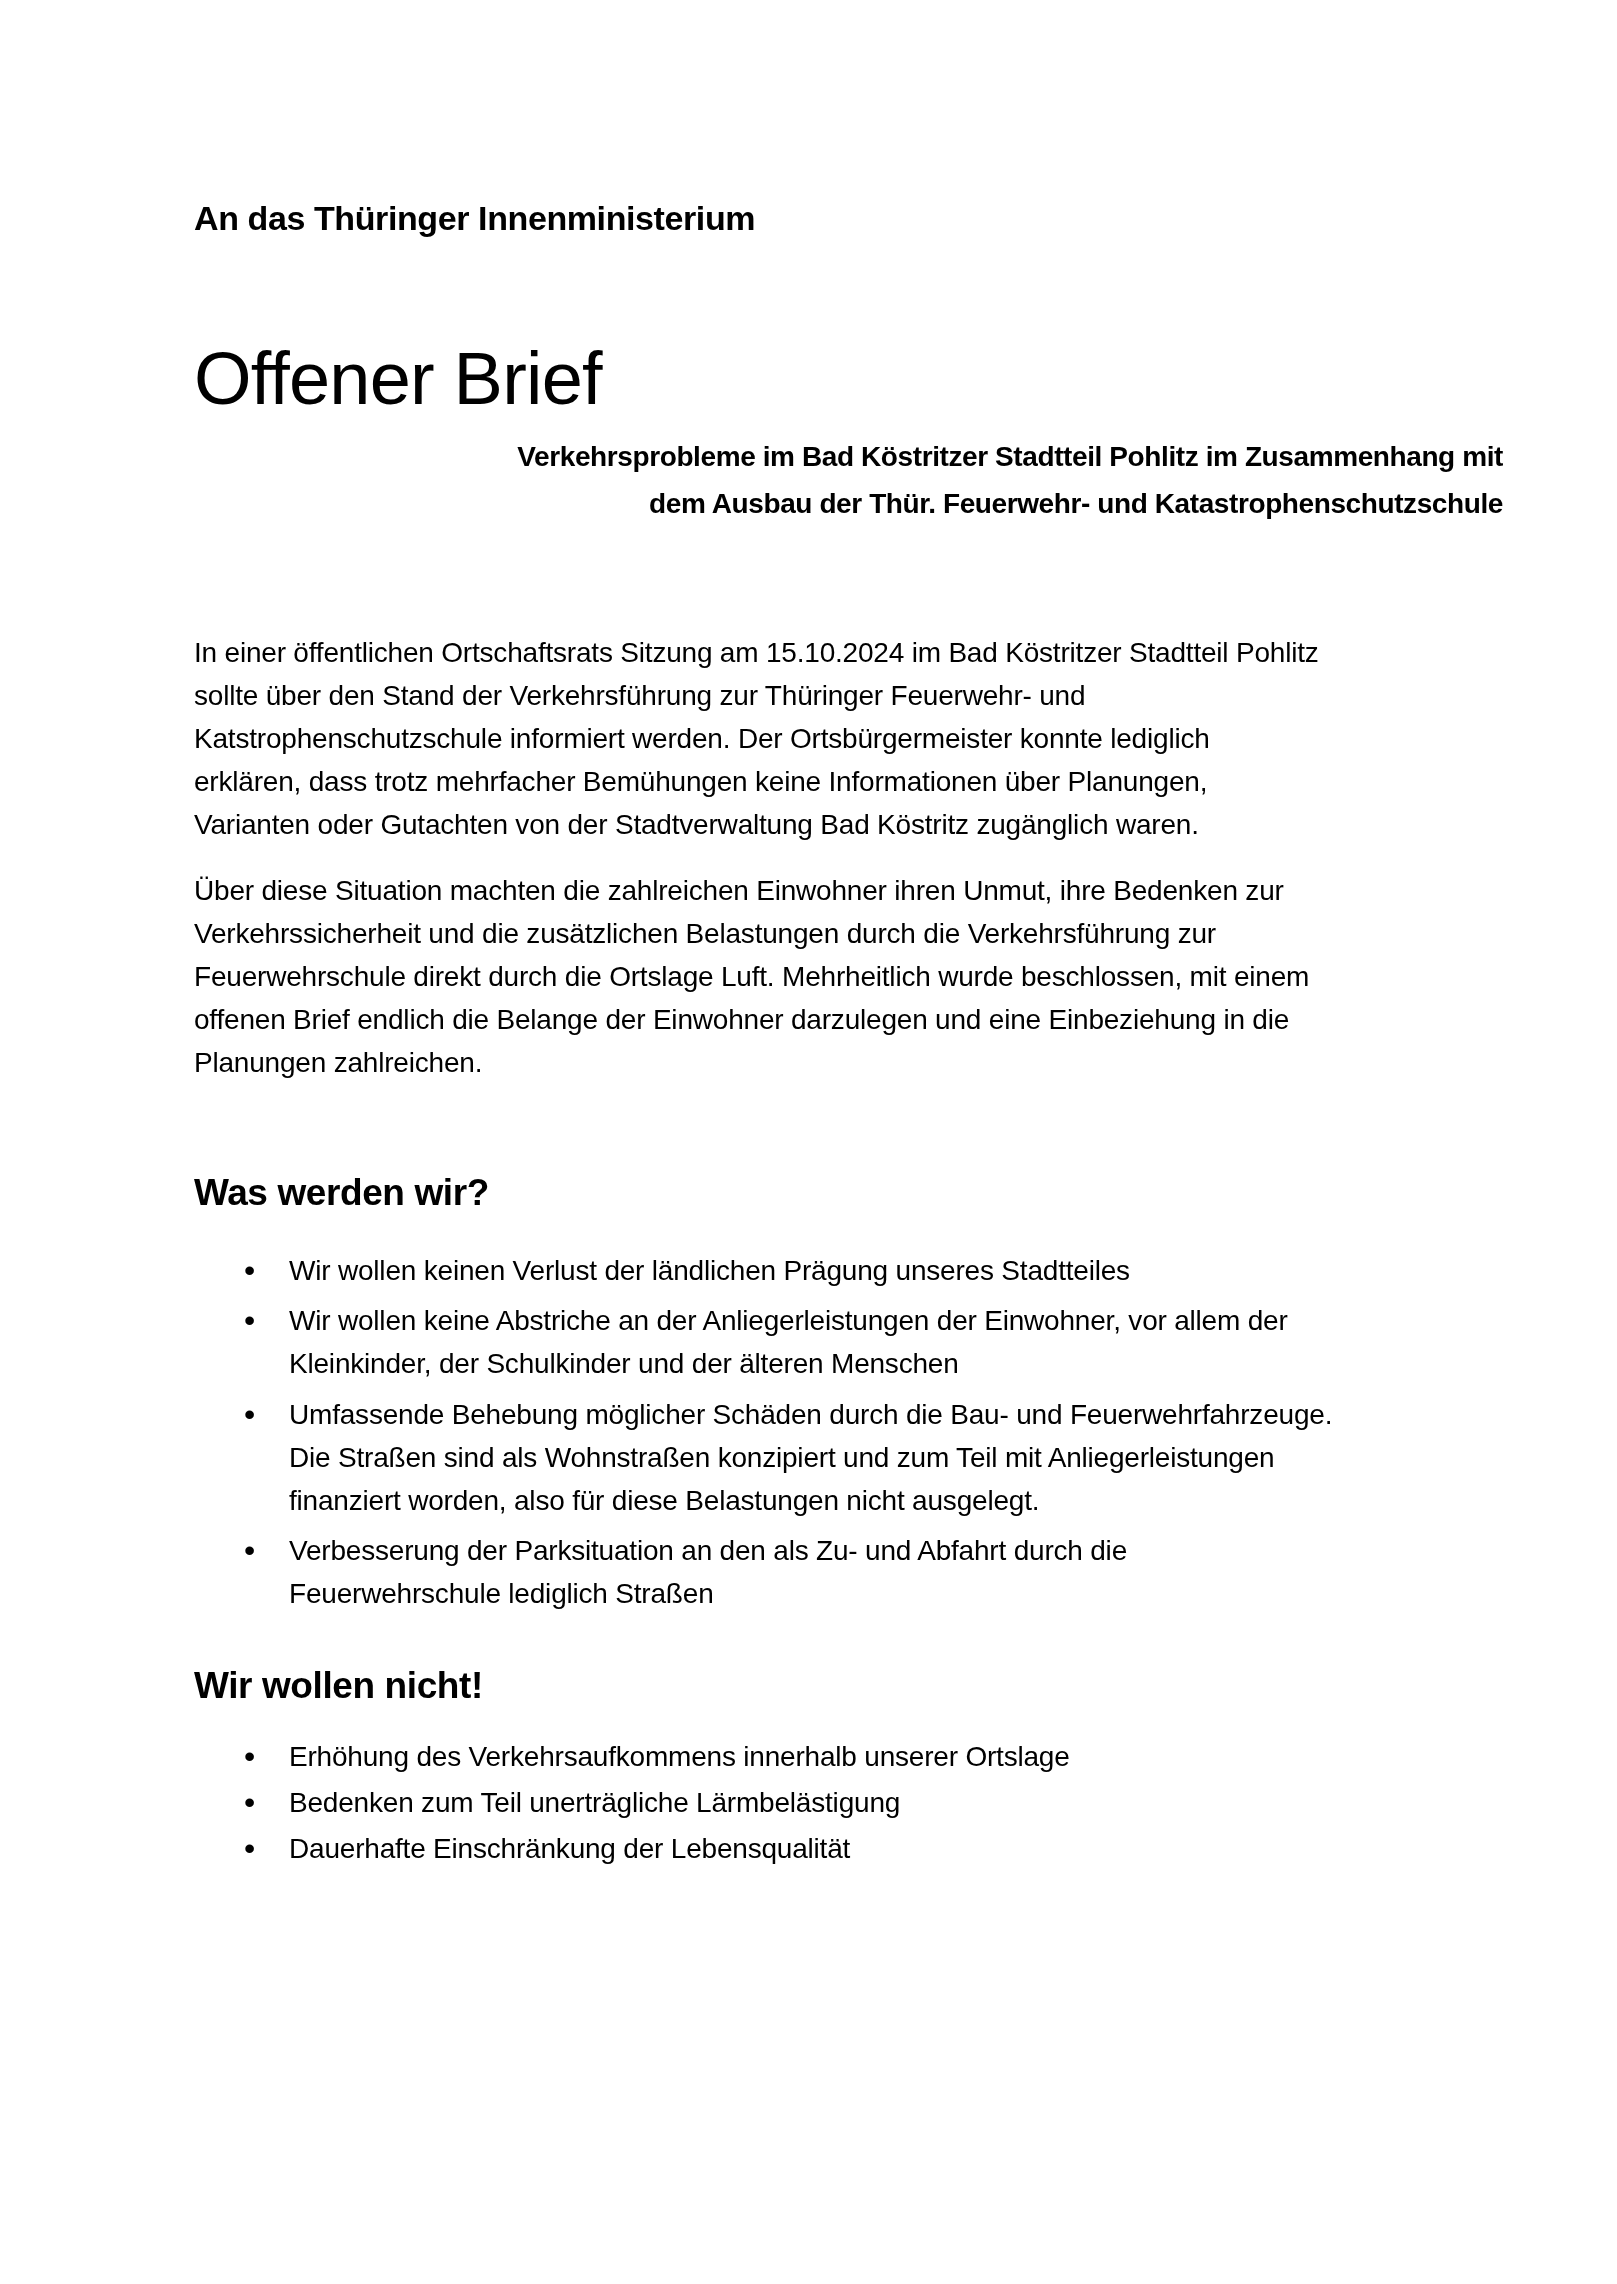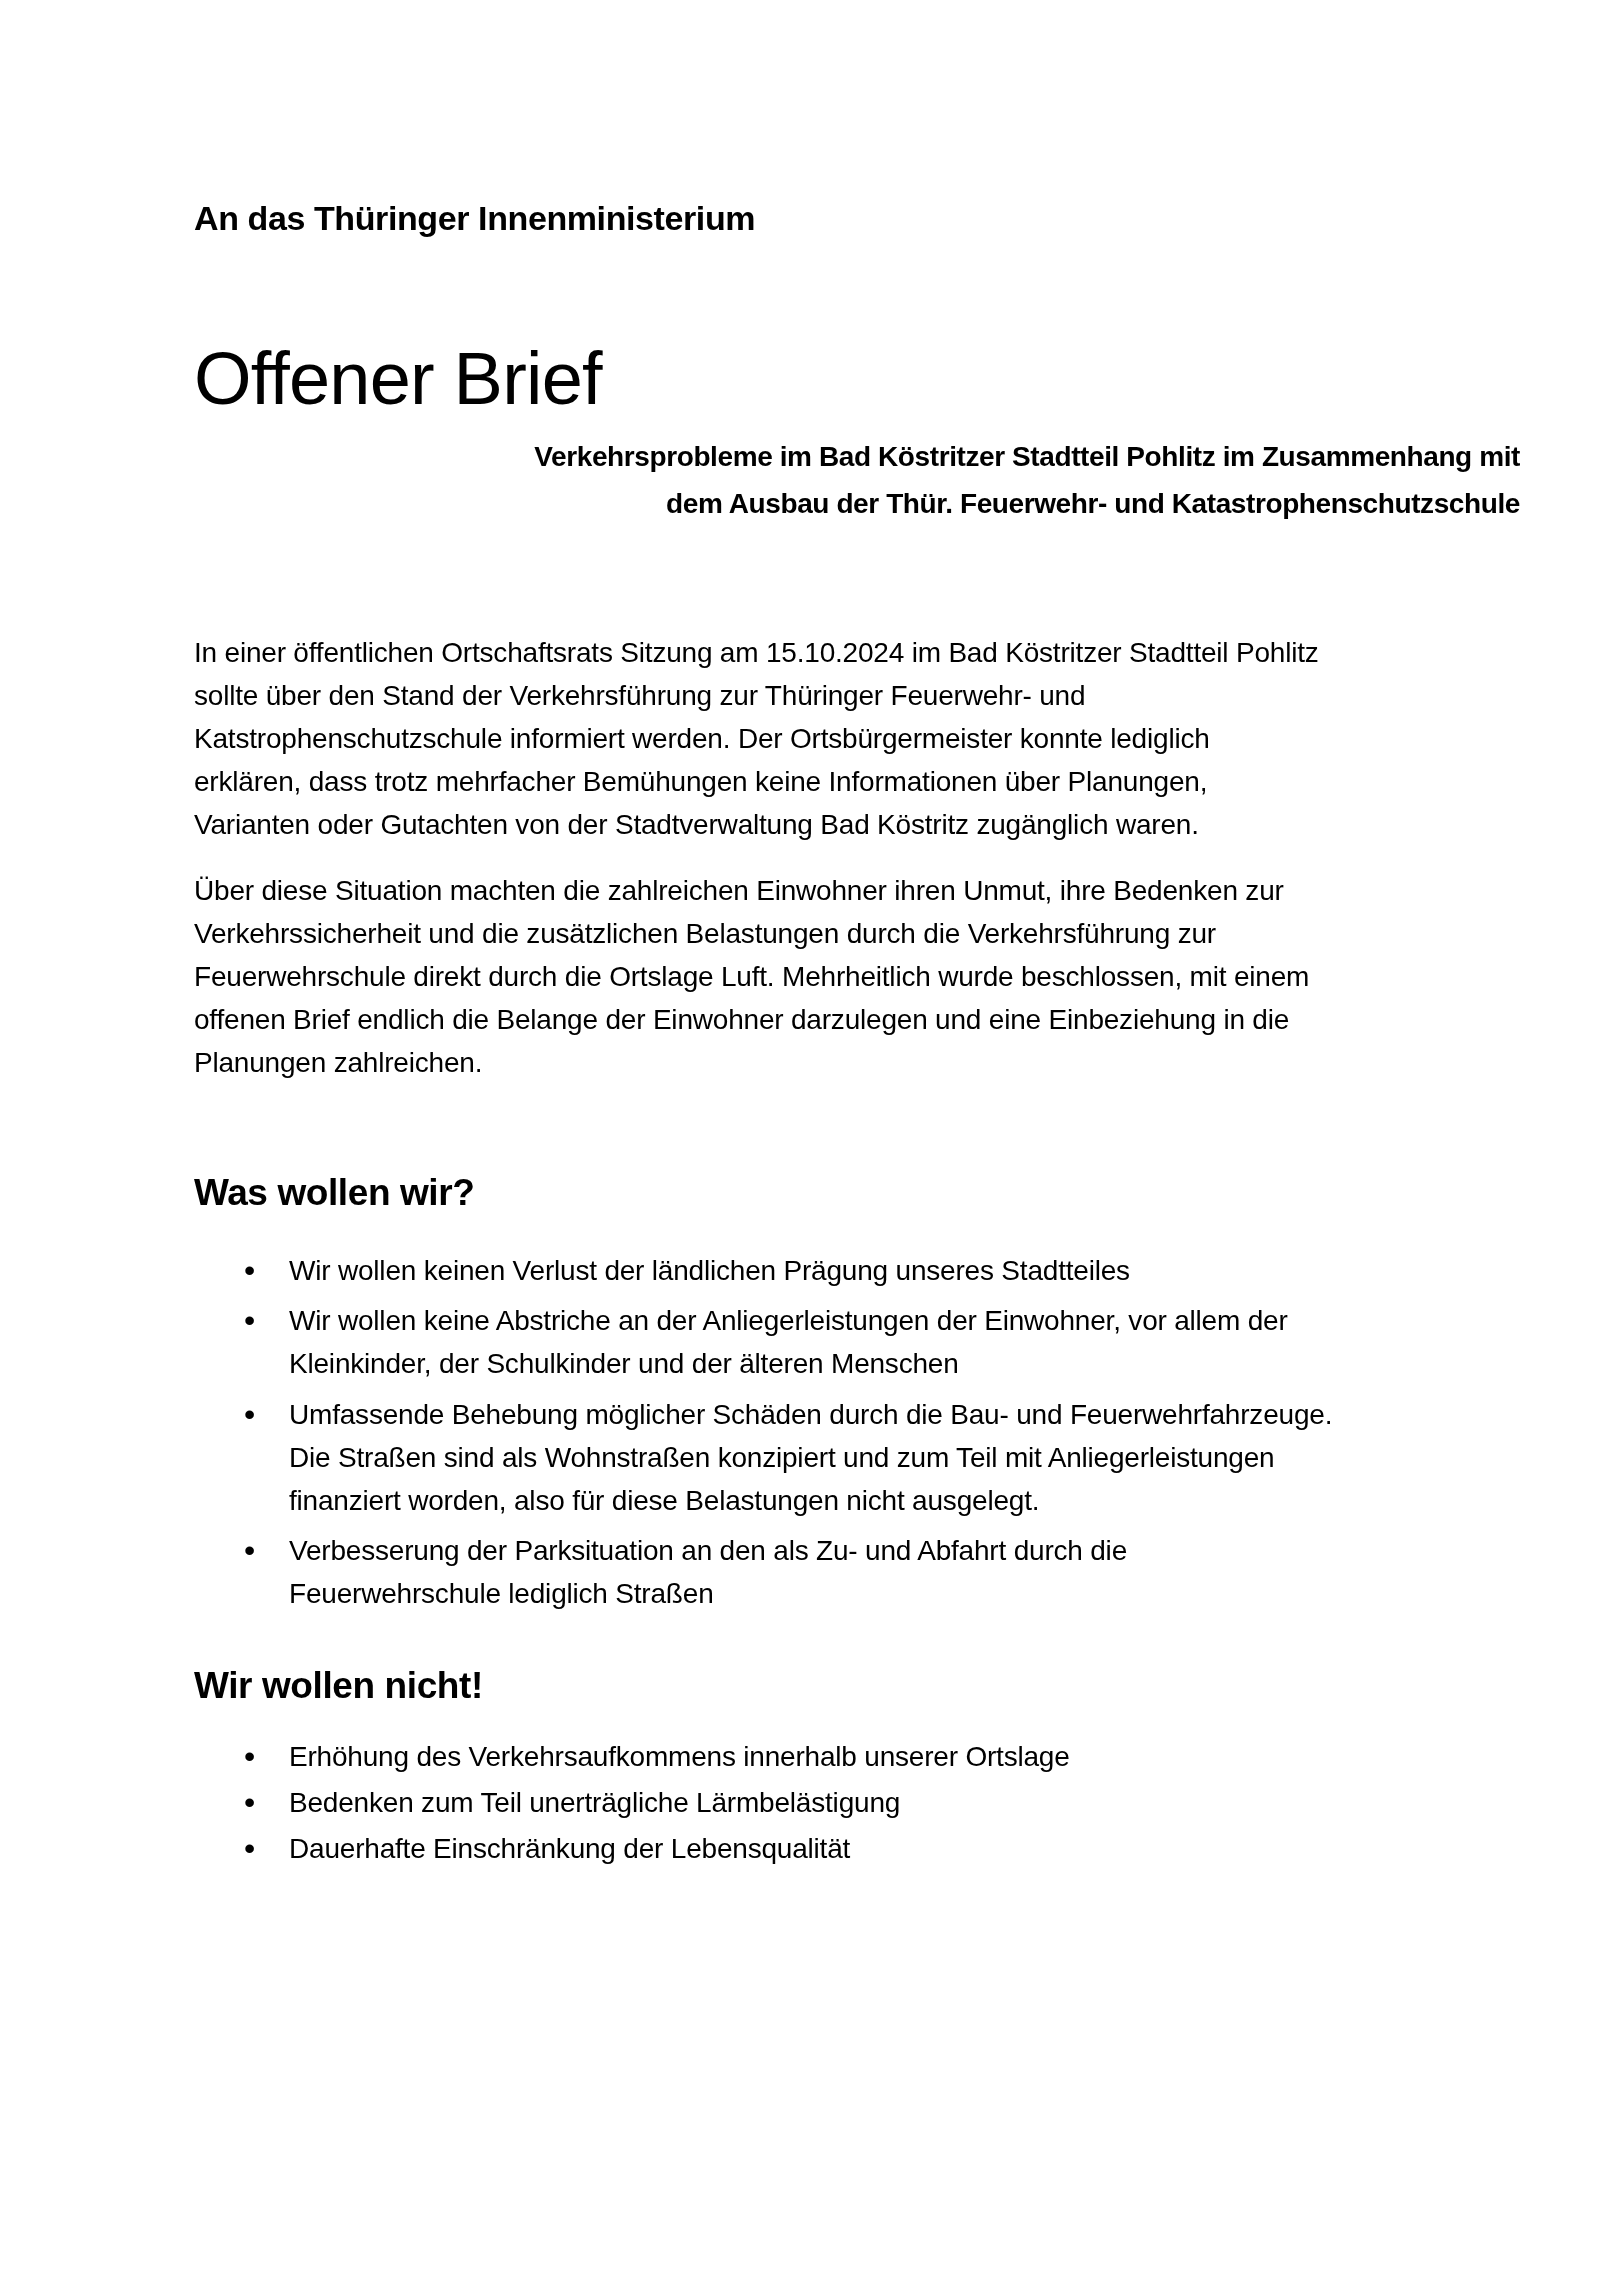--- a/index.html
+++ b/index.html
@@ -13,21 +13,21 @@
   .page {
     position: relative;
     width: 1617px;
     height: 2284px;
     background: #ffffff;
     overflow: hidden;
   }
   .block {
     position: absolute;
     left: 194px;
-    right: 97px;
+    right: 114px;
   }
   .line { white-space: nowrap; }
 
   .recipient {
     top: 196px;
     font-size: 34px;
     font-weight: 700;
     line-height: 45px;
     letter-spacing: -0.4px;
   }
@@ -101,21 +101,21 @@
   </div>
 
   <div class="block para para-2">
     <div class="line">Über diese Situation machten die zahlreichen Einwohner ihren Unmut, ihre Bedenken zur</div>
     <div class="line">Verkehrssicherheit und die zusätzlichen Belastungen durch die Verkehrsführung zur</div>
     <div class="line">Feuerwehrschule direkt durch die Ortslage Luft. Mehrheitlich wurde beschlossen, mit einem</div>
     <div class="line">offenen Brief endlich die Belange der Einwohner darzulegen und eine Einbeziehung in die</div>
     <div class="line">Planungen zahlreichen.</div>
   </div>
 
-  <div class="block section-heading line heading-1">Was wollen wir?</div>
+  <div class="block section-heading line heading-1">Was werden wir?</div>
 
   <div class="block bullet-list list-1">
 
     <div class="bullet-item">
       <span class="bullet-marker">•</span>
       <div class="bullet-text">
         <div class="line">Wir wollen keinen Verlust der ländlichen Prägung unseres Stadtteiles</div>
       </div>
     </div>
 

